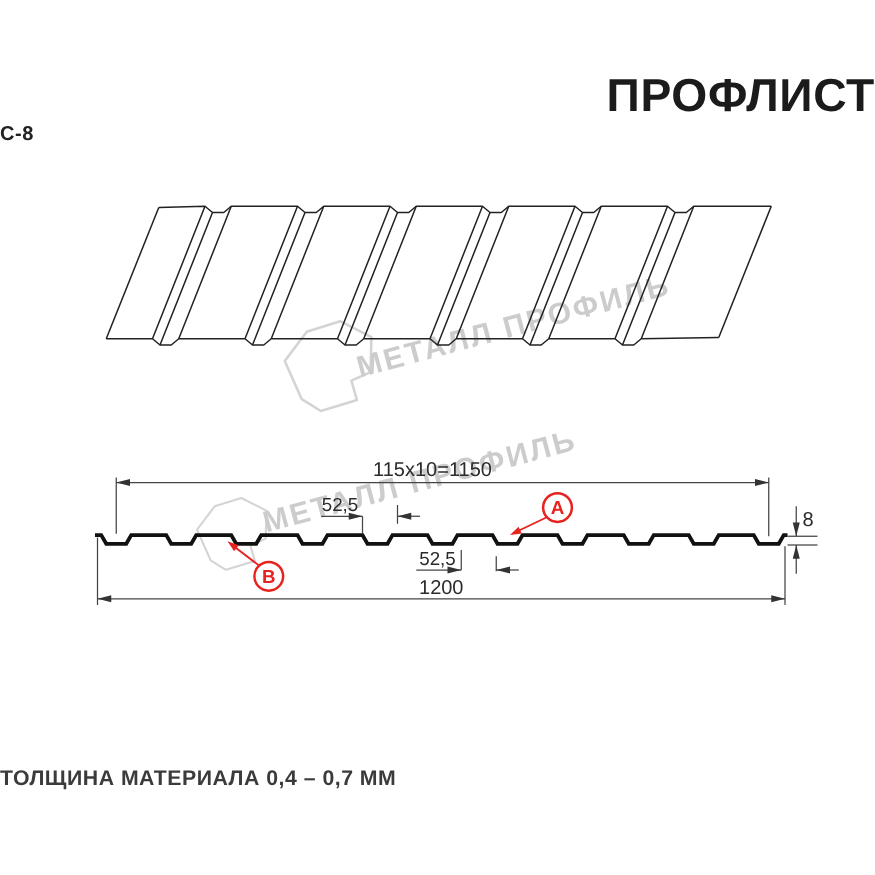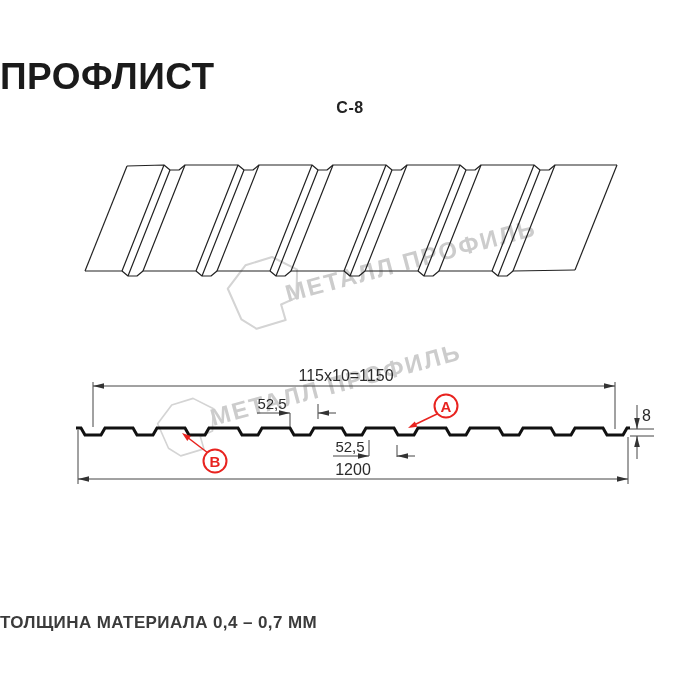--- a/index.html
+++ b/index.html
@@ -1,25 +1,25 @@
 <!DOCTYPE html>
 <html><head>
 <meta charset="utf-8">
 <style>
   html,body{margin:0;padding:0;background:#fff;}
   .page{
     position:relative;width:700px;height:700px;background:#fff;overflow:hidden;
     font-family:"Liberation Sans", sans-serif;
   }
   .title{
-    position:absolute;top:56px;left:0;width:700px;text-align:left;
+    position:absolute;top:56px;left:0;width:700px;text-align:right;
     font-size:37px;font-weight:800;letter-spacing:.5px;color:#1b1b1b;
   }
   .subtitle{
-    position:absolute;top:99px;left:0;width:700px;text-align:center;
+    position:absolute;top:99px;left:0;width:700px;text-align:left;
     font-size:16px;font-weight:700;letter-spacing:.5px;color:#222;
   }
   .footer{
     position:absolute;top:613px;left:0;width:700px;text-align:left;
     font-size:17px;font-weight:700;letter-spacing:.4px;color:#3b3b3b;
   }
   svg{position:absolute;left:0;top:0;}
   svg text{font-family:"Liberation Sans", sans-serif;}
   .dimtext{font-size:16px;fill:#2b2b2b;}
   .dimtext-sm{font-size:15px;fill:#2b2b2b;}

